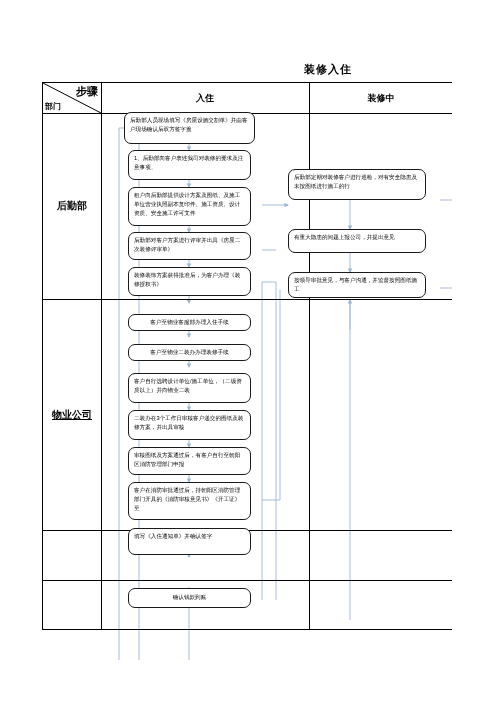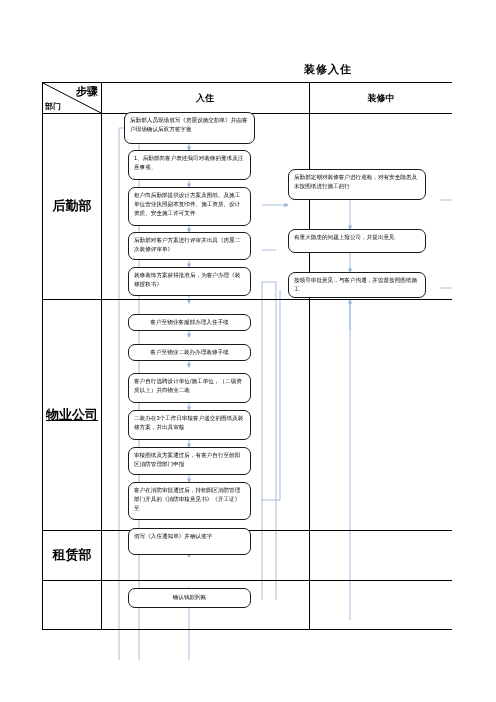--- a/index.html
+++ b/index.html
@@ -53,21 +53,21 @@
     position:absolute;right:3px;top:1px;font-size:11px;font-weight:bold;
   }
   .corner .lbl-dept{
     position:absolute;left:2px;bottom:1px;font-size:8px;font-weight:bold;margin-top:36px;
   }
 
   
   .rowlbl{
     position:absolute;left:0;width:58px;
     display:flex;align-items:center;justify-content:center;
-    font-size:13px;font-weight:bold;
+    font-size:10px;font-weight:bold;
   }
   .rl-1{top:30px;height:186px;}
   .rl-2{top:216px;height:231px;text-decoration:underline;}
   .rl-3{top:447px;height:50px;}
   .rl-4{top:497px;height:51px;}
 
   
   .box{
     position:absolute;
     box-sizing:border-box;
@@ -159,21 +159,20 @@
       </svg>
       <span class="lbl-step">步骤</span>
       <span class="lbl-dept">部门</span>
     </div>
 
     <div class="hdr-cell hdr-in">入住</div>
     <div class="hdr-cell hdr-dec">装修中</div>
 
     <div class="rowlbl rl-1">后勤部</div>
     <div class="rowlbl rl-2">物业公司</div>
-    <div class="rowlbl rl-3">租赁部</div>
   </div>
 
   <div class="box" style="left:124px;top:112px;width:131px;height:32px;">
     <span class="txt">后勤部人员现场填写《房屋设施交割单》并由客户现场确认后双方签字盖</span>
   </div>
 
   <div class="box" style="left:128px;top:150px;width:123px;height:30px;">
     <span class="txt">1、后勤部向客户表述我司对装修的要求及注意事项。</span>
   </div>
 

